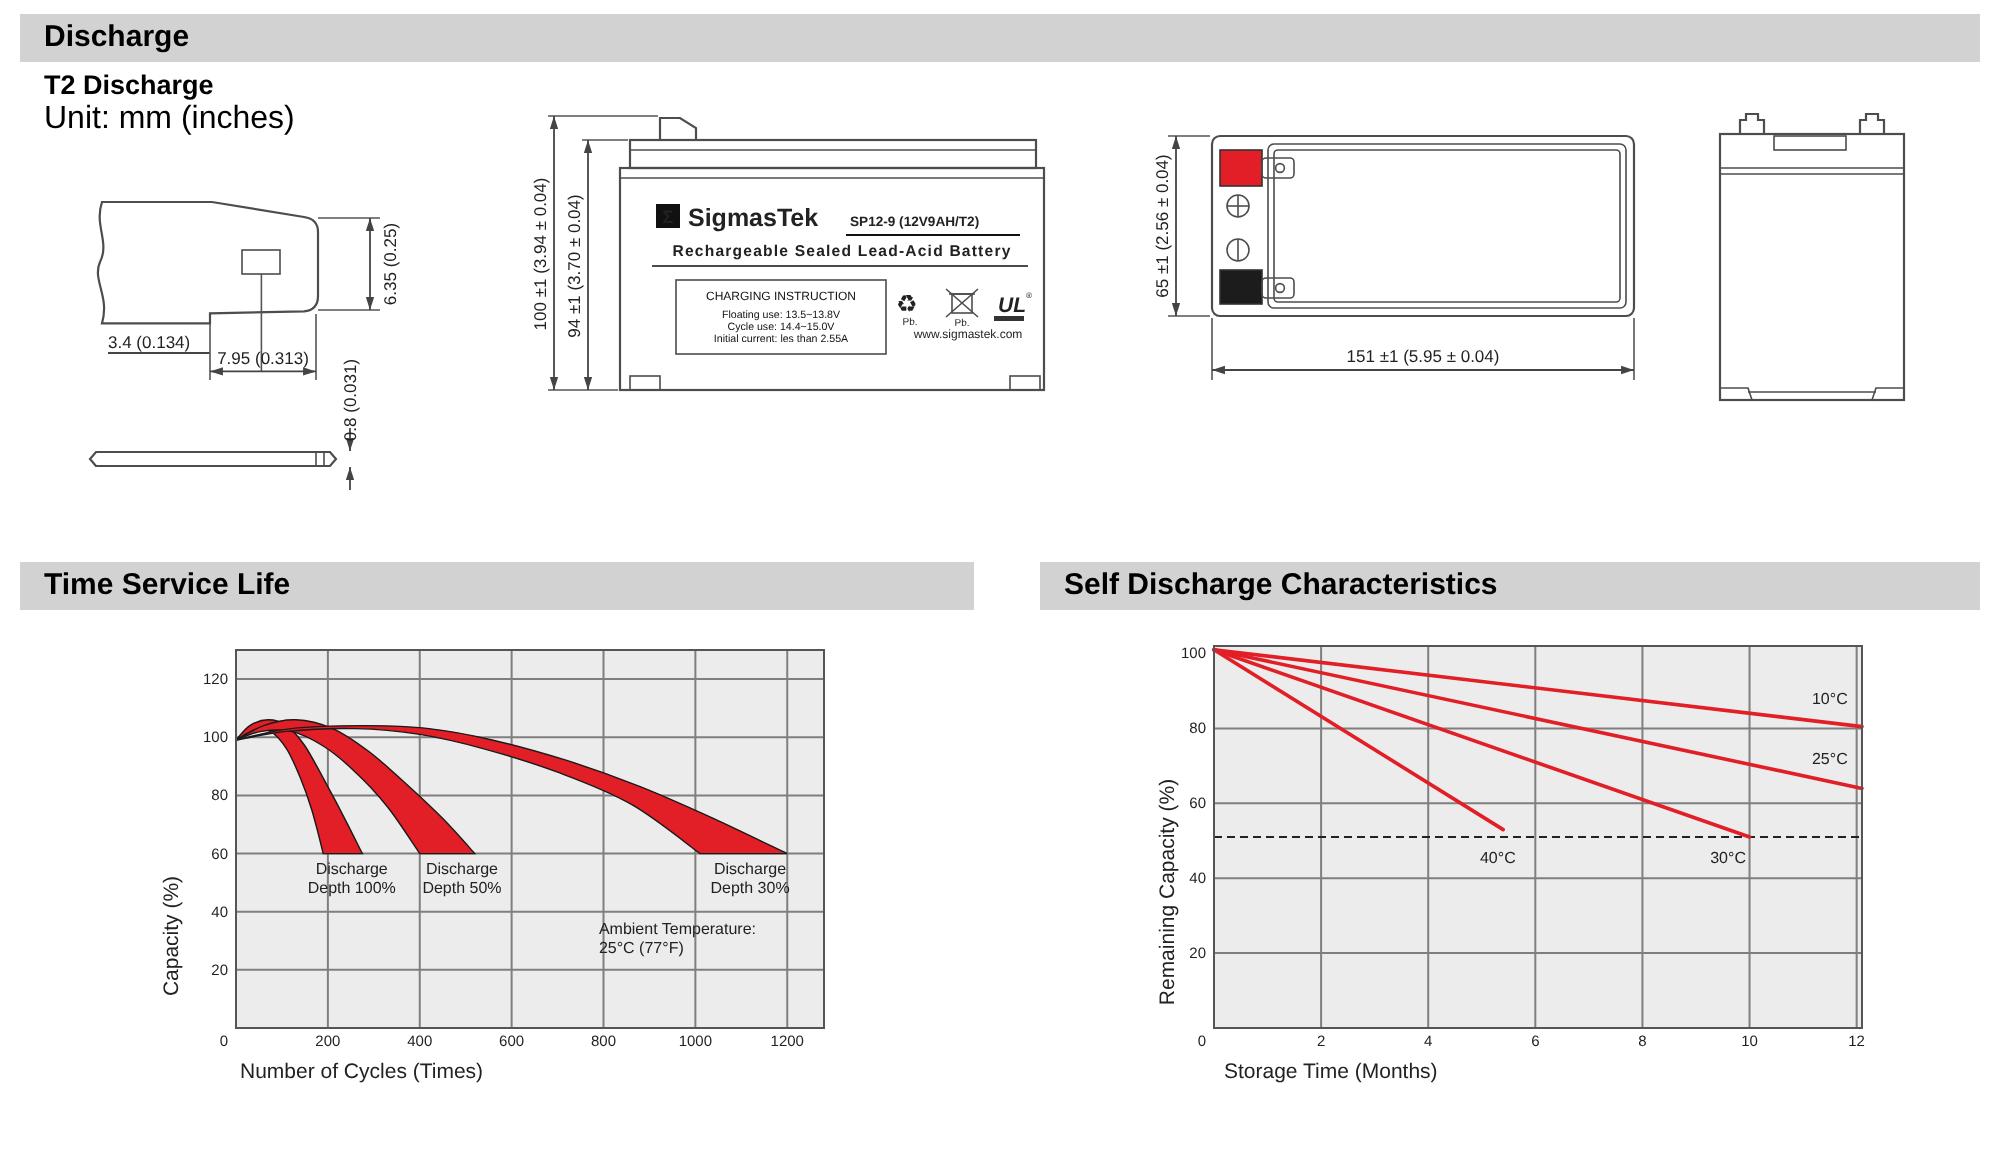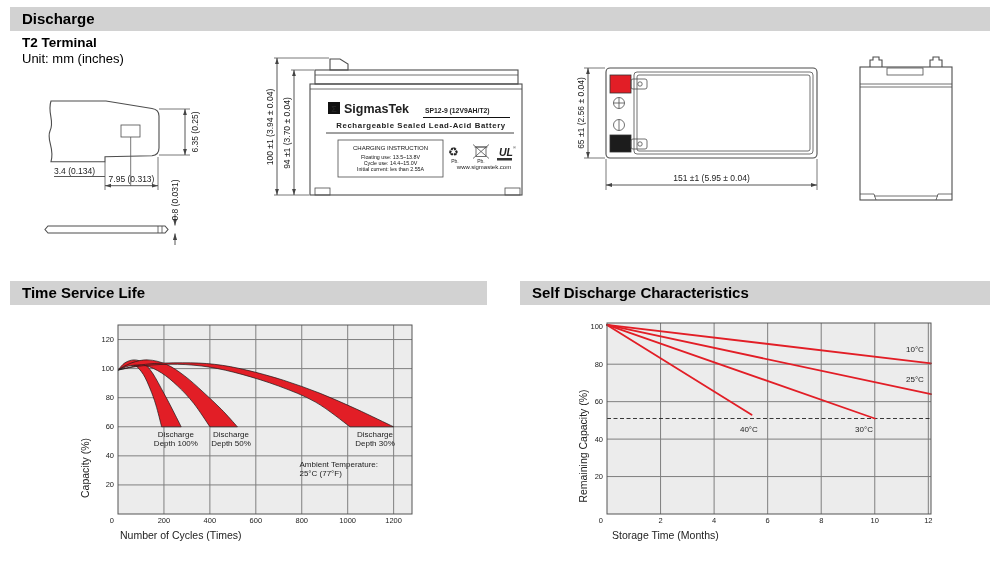--- a/index.html
+++ b/index.html
@@ -2,38 +2,38 @@
 <html><head>
 <meta charset="utf-8">
 <style>
   html,body{margin:0;padding:0}
   body{width:1000px;height:578px;position:relative;background:#fff;
        font-family:"Liberation Sans",sans-serif;overflow:hidden;color:#000}
   .abs{position:absolute}
   .bar{background:#d2d2d2;height:24px;line-height:24px;font-weight:bold;
        font-size:15px;padding-left:12px;box-sizing:border-box}
   .sub{font-size:13.5px;font-weight:bold}
-  .unit{font-size:13px}
+  .unit{font-size:16px}
   svg{position:absolute;overflow:visible}
   svg text{font-family:"Liberation Sans",sans-serif;fill:#222}
   .ln{stroke:#4d4d4d;stroke-width:1.1;fill:none}
   .thin{stroke:#4d4d4d;stroke-width:.8;fill:none}
   .ext{stroke:#555;stroke-width:.8;fill:none}
   .dim{stroke:#444;stroke-width:.9;fill:none}
   .dimtxt{font-size:8.5px;fill:#222}
   .lbl-s{font-size:6px;fill:#111}
   .lbl-xs{font-size:5.3px;fill:#111}
 </style>
 </head>
 <body>
 
 <div class="bar abs" style="left:10px;top:7px;width:980px">
   <span>Discharge</span>
 </div>
-<div class="abs sub" style="left:22px;top:35px">T2 Terminal</div>
+<div class="abs sub" style="left:22px;top:35px">T2 Discharge</div>
 <div class="abs unit" style="left:22px;top:51px">Unit: mm (inches)</div>
 
 <div class="bar abs" style="left:10px;top:281px;width:477px">
   <span>Time Service Life</span>
 </div>
 <div class="bar abs" style="left:520px;top:281px;width:470px">
   <span>Self Discharge Characteristics</span>
 </div>
 
 <svg style="left:25px;top:88px" width="200" height="160" viewBox="0 0 200 160">

